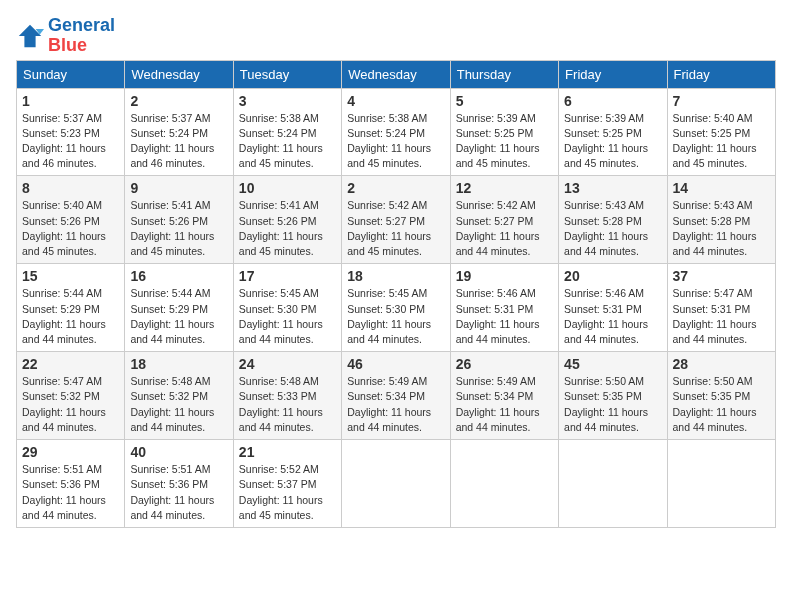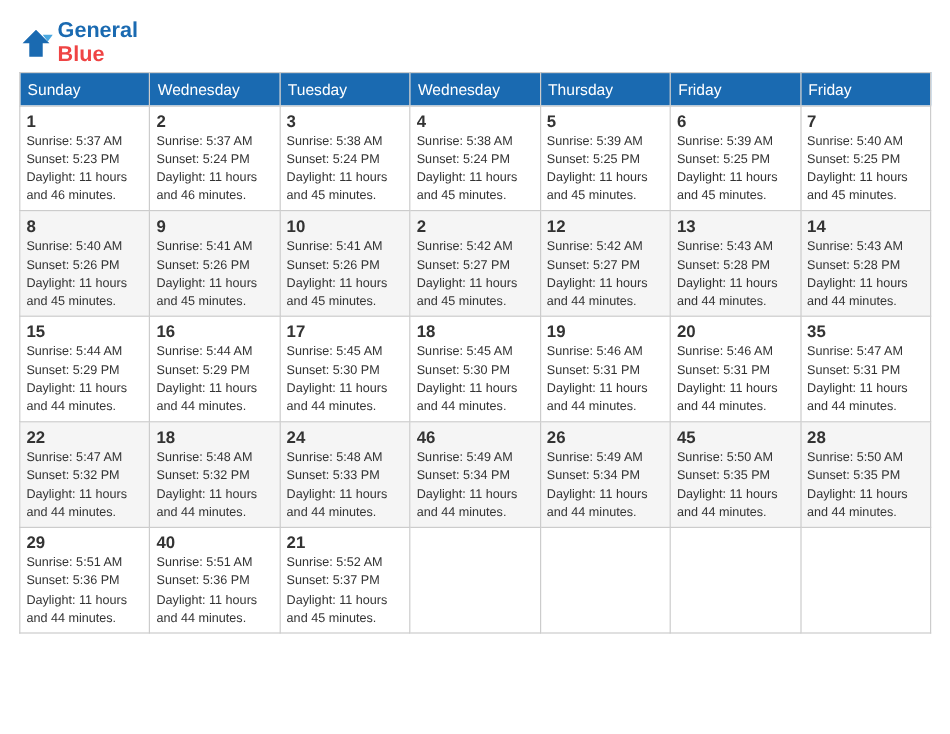--- a/index.html
+++ b/index.html
@@ -278,21 +278,21 @@
       </td>
         <td>
         <span class="day-num">20</span>
         <div class="day-info">
           Sunrise: 5:46 AM<br>
           Sunset: 5:31 PM<br>
           Daylight: 11 hours and 44 minutes.
         </div>
       </td>
         <td>
-        <span class="day-num">35</span>
+        <span class="day-num">37</span>
         <div class="day-info">
           Sunrise: 5:47 AM<br>
           Sunset: 5:31 PM<br>
           Daylight: 11 hours and 44 minutes.
         </div>
       </td>
       </tr>
       <tr>
         <td>
         <span class="day-num">22</span>

